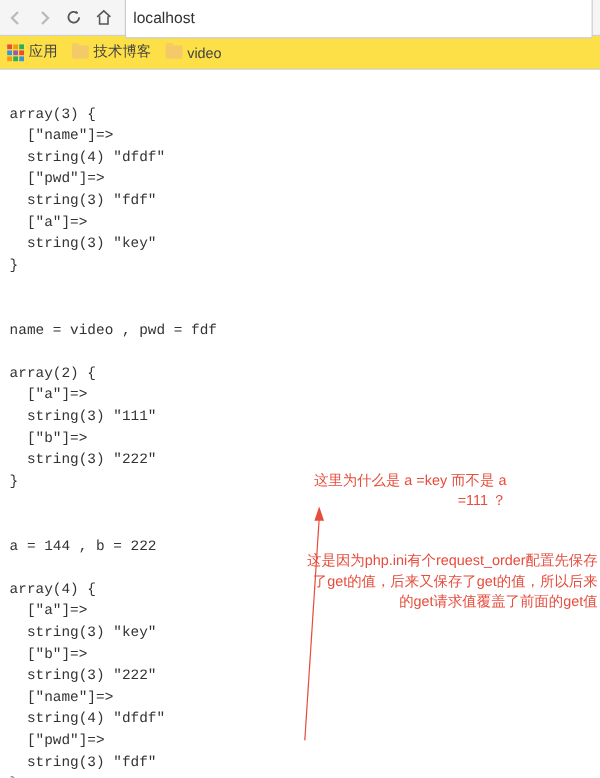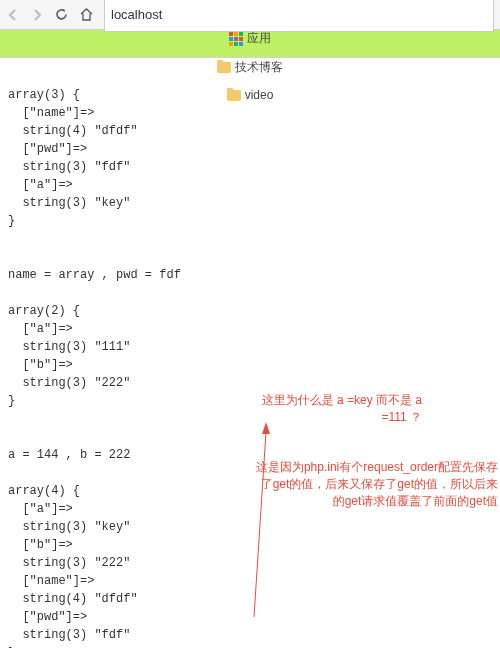--- a/index.html
+++ b/index.html
@@ -36,28 +36,27 @@
       border-radius: 2px;
       display: flex;
       align-items: center;
       padding: 16px 6px;
       font-size: 13px;
     }
     .url-host { color: #333; }
     .url-path { color: #999; }
     .bookmarks {
       height: 28px;
-      background: #bef264;
+      background: #fde047;
       border-bottom: 1px solid #d0d0d0;
       display: flex;
       align-items: center;
       padding: 0 6px;
       gap: 12px;
       font-size: 12px;
-      flex-direction: column;
     }
     .bm-item {
       display: flex;
       align-items: center;
       gap: 4px;
       color: #444;
       cursor: pointer;
     }
     .apps-icon {
       width: 14px; height: 14px;
@@ -174,21 +173,21 @@
 <span>array(3) {
   ["name"]=&gt;
   string(4) "dfdf"
   ["pwd"]=&gt;
   string(3) "fdf"
   ["a"]=&gt;
   string(3) "key"
 }</span>
 
 
-<span>name = array , pwd = fdf</span>
+<span>name = video , pwd = fdf</span>
 
 <span>array(2) {
   ["a"]=&gt;
   string(3) "111"
   ["b"]=&gt;
   string(3) "222"
 }</span>
 
 
 <span>a = 144 , b = 222</span>

